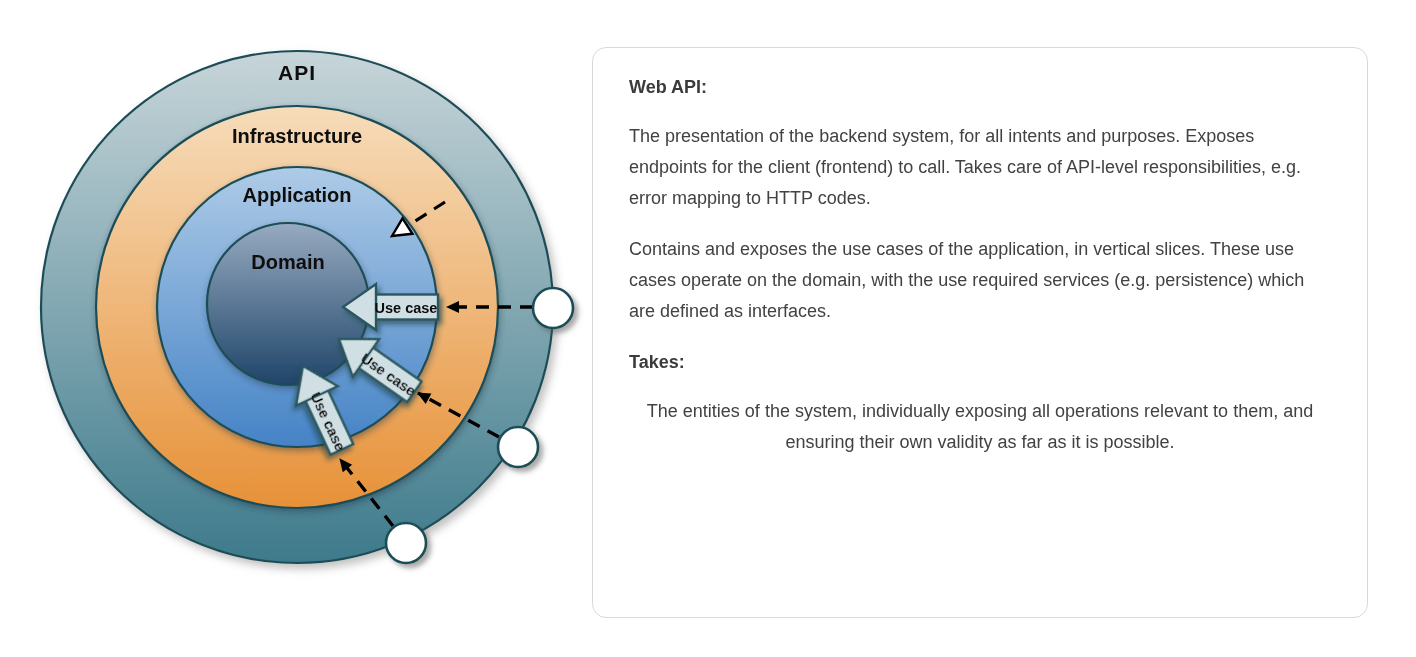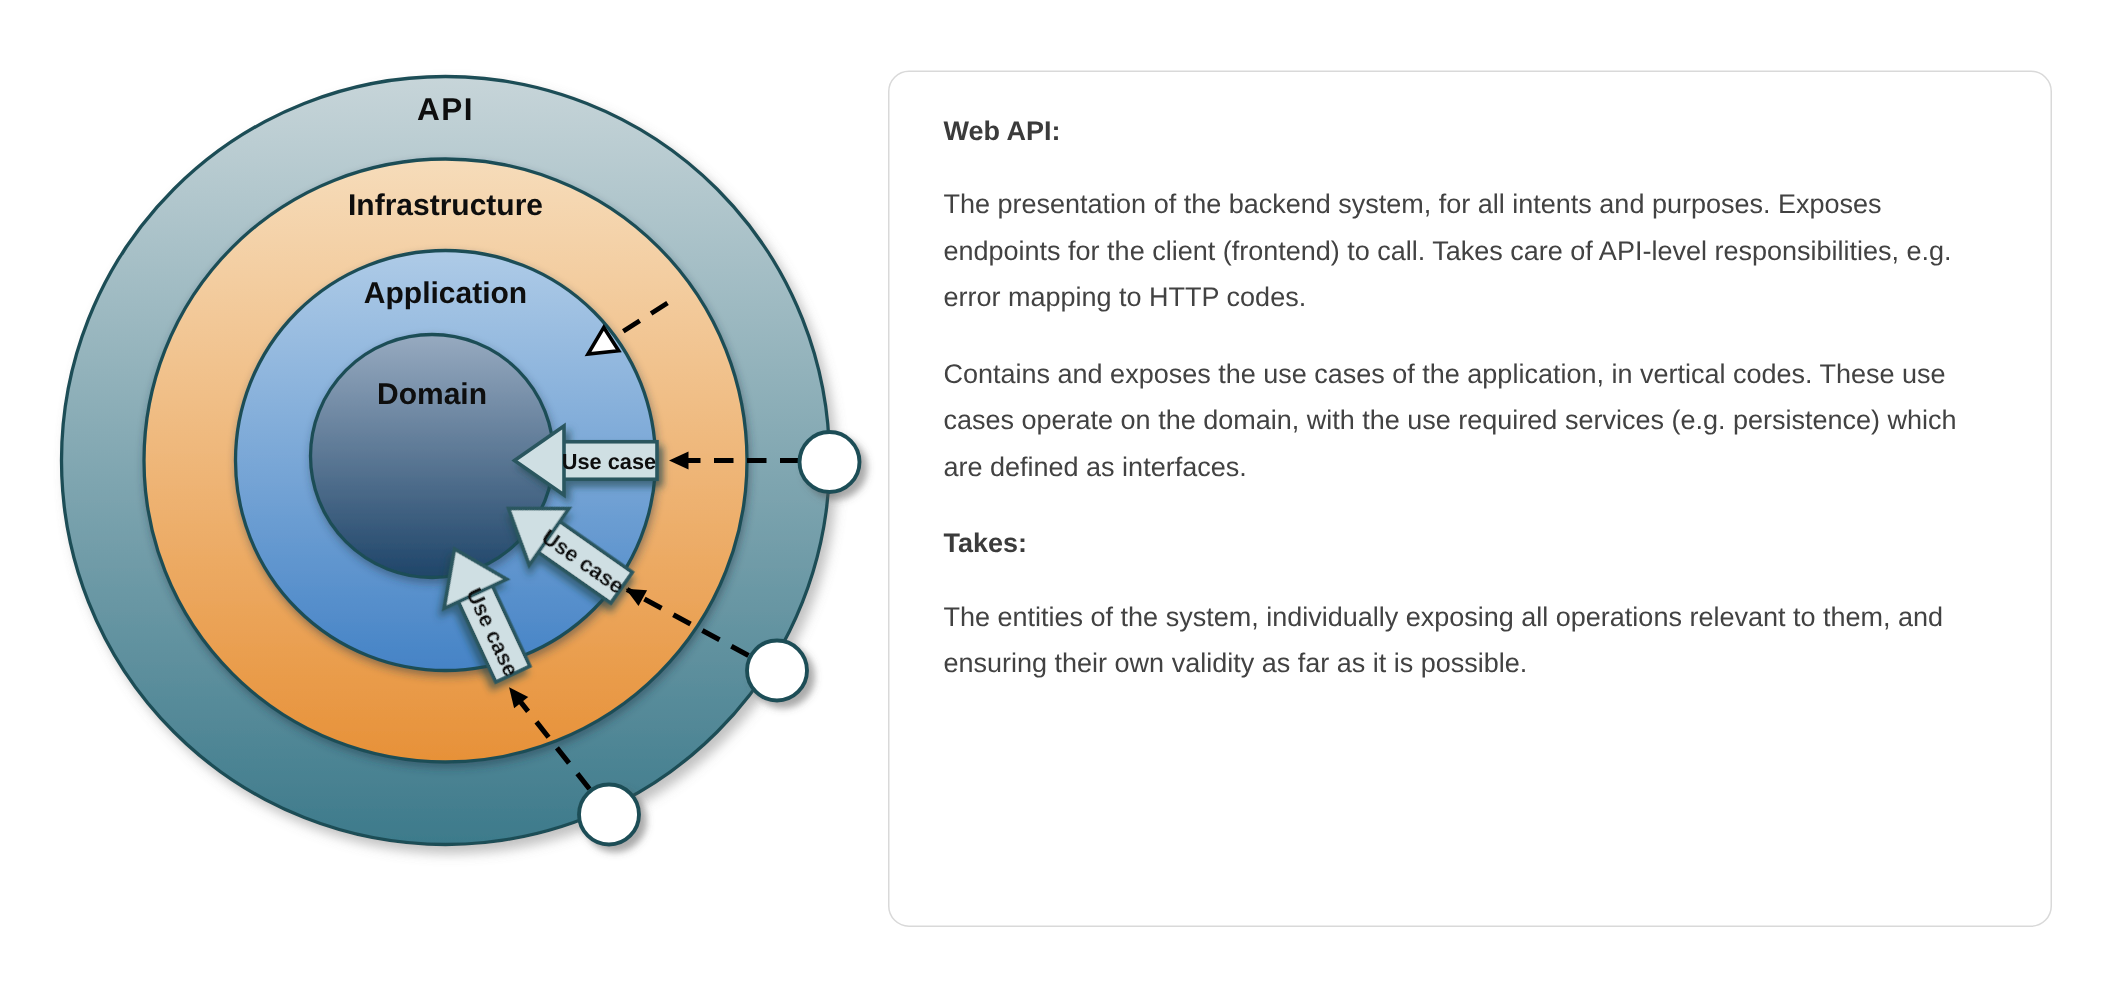--- a/index.html
+++ b/index.html
@@ -41,21 +41,21 @@
     line-height: 31px;
     font-weight: bold;
     color: #3b3b3b;
   }
   .panel p {
     margin: 18px 0 20px 0;
     font-size: 18px;
     line-height: 31px;
     color: #424242;
   }
-  .panel section:last-child p { margin-bottom: 0; }
+  .panel section:last-child p { margin-bottom: 0; text-align: center; }
 </style>
 </head>
 <body>
 
 <div class="stage">
 
   <div class="diagram-wrap">
     <svg width="600" height="657" viewBox="0 0 600 657">
       <defs>
         <linearGradient id="gradApi" x1="0" y1="0" x2="0" y2="1">
@@ -137,21 +137,21 @@
   </div>
 
   <div class="panel">
     <section>
       <h3>Web API:</h3>
       <p>The presentation of the backend system, for all intents and purposes. Exposes endpoints for the client (frontend) to call. Takes care of API-level responsibilities, e.g. error mapping to HTTP codes.</p>
     </section>
     <section>
     </section>
     <section>
-      <p>Contains and exposes the use cases of the application, in vertical codes. These use cases operate on the domain, with the use required services (e.g. persistence) which are defined as interfaces.</p>
+      <p>Contains and exposes the use cases of the application, in vertical slices. These use cases operate on the domain, with the use required services (e.g. persistence) which are defined as interfaces.</p>
     </section>
     <section>
       <h3>Takes:</h3>
       <p>The entities of the system, individually exposing all operations relevant to them, and ensuring their own validity as far as it is possible.</p>
     </section>
   </div>
 
 </div>
 
 </body></html>

